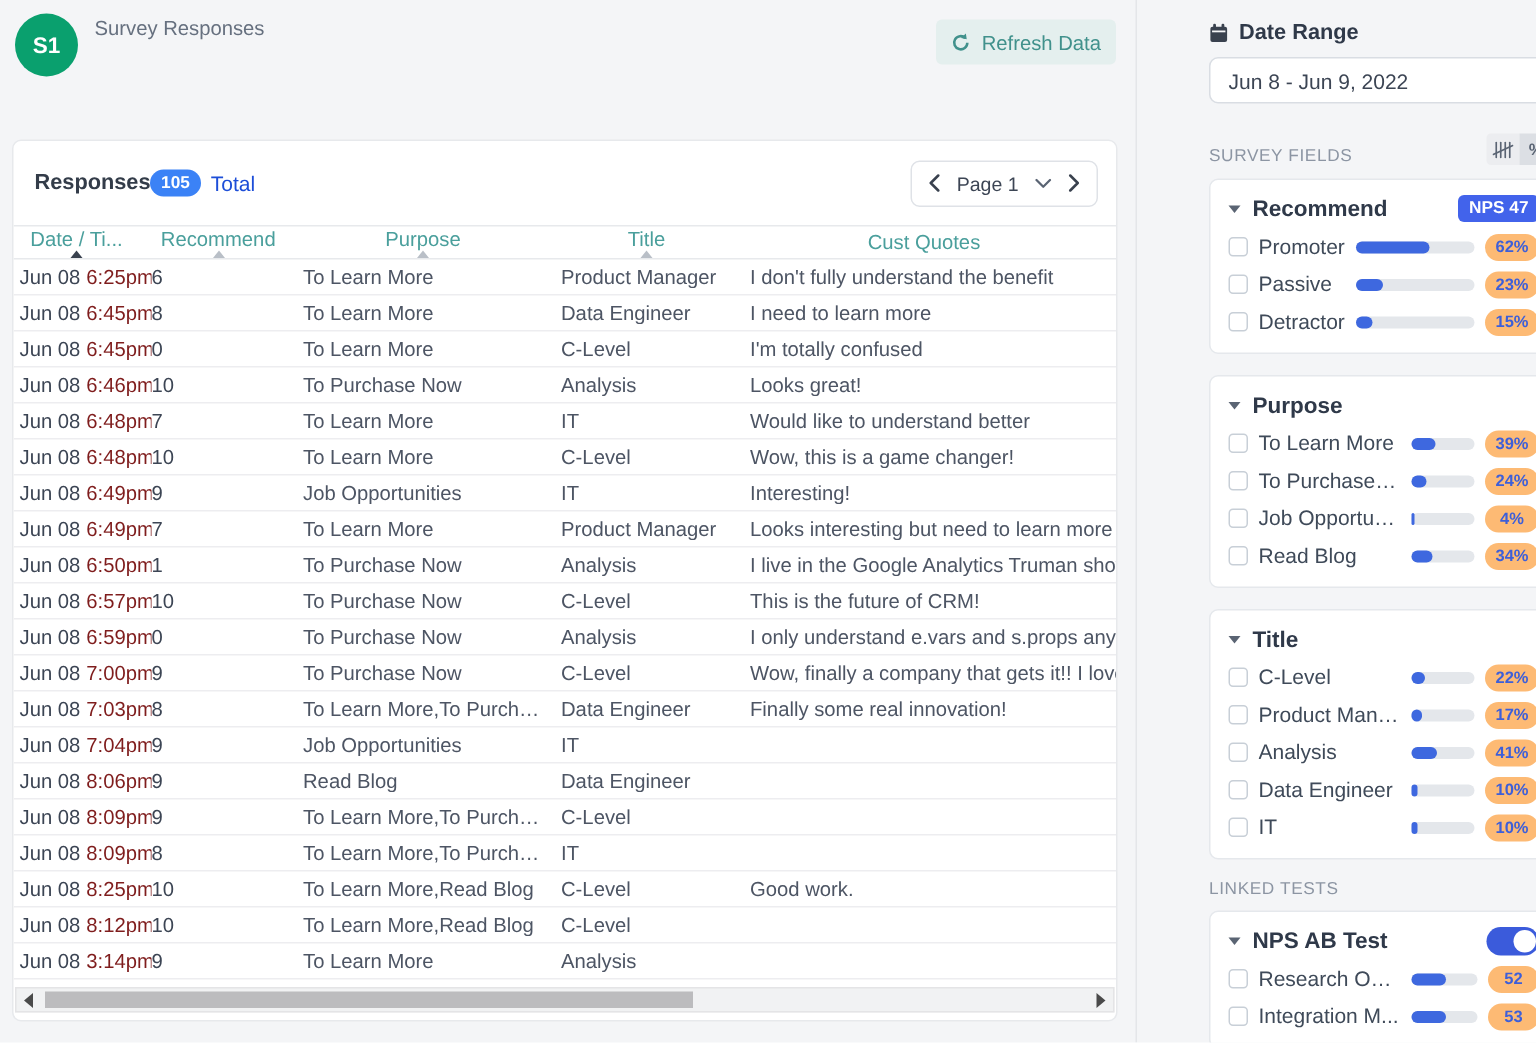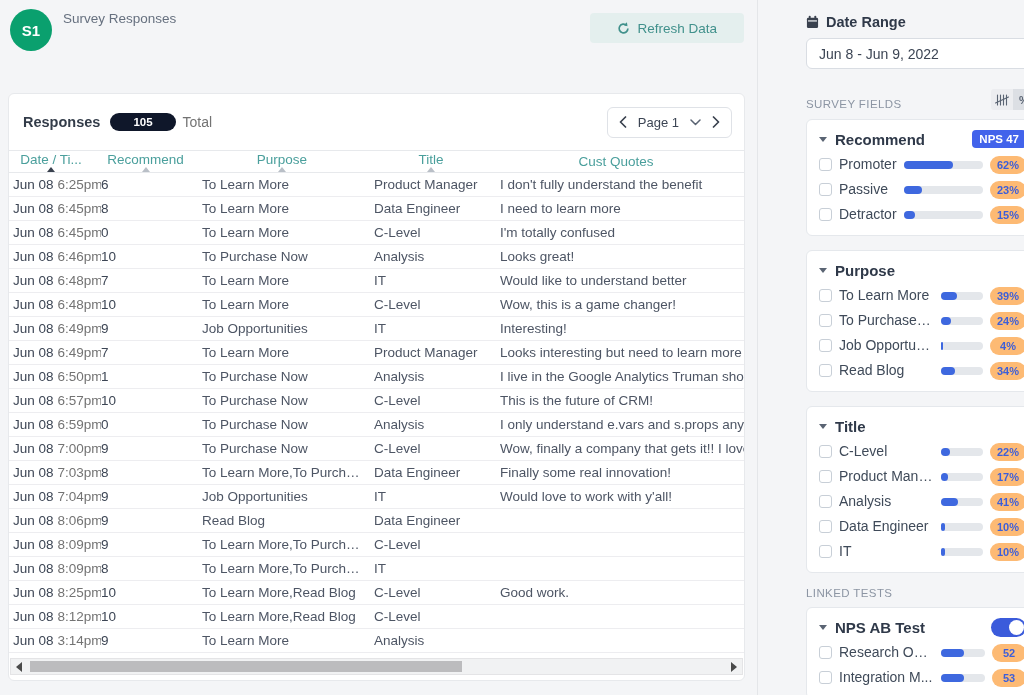--- a/index.html
+++ b/index.html
@@ -12,51 +12,51 @@
   
   .main { width:757px; position:relative; flex:none; }
   .app-header { display:flex; align-items:flex-start; padding:9px 13px 0 10px; }
   .logo { width:42px; height:42px; border-radius:50%; background:#0aa06e; color:#fff;
           display:flex; align-items:center; justify-content:center;
           font-weight:bold; font-size:15px; flex:none; }
   .titles { margin-left:11px; }
   .page-title { font-size:20px; font-weight:700; color:#2f3949; line-height:24px; }
   .page-subtitle { font-size:13.5px; color:#66707f; margin-top:2px; }
   .refresh-btn { margin-left:auto; margin-top:4px; background:#e4efee; color:#41918c;
-          border:none; border-radius:4px; height:30px; padding:0 27px; font-size:13.5px;
+          border:none; border-radius:4px; height:30px; padding:0 10px; font-size:13.5px;
           display:flex; align-items:center; gap:7px; cursor:pointer; font-family:inherit; }
   
   .card { position:absolute; left:8px; top:93px; width:737px; height:588px;
           background:#fff; border:1px solid #e7e9ec; border-radius:6px;
           display:flex; flex-direction:column; overflow:hidden; }
   .card-top { display:flex; align-items:center; padding:0 12px 0 14px; height:56px; flex:none; }
   .responses-title { font-weight:700; font-size:14.5px; color:#333c49; }
-  .count-badge { background:#0f172a; color:#fff; border-radius:11px; padding:3px 23px;
-          font-size:11.5px; font-weight:700; margin-left:10px; }
-  .total-label { color:#737373; margin-left:7px; font-size:14px; }
+  .count-badge { background:#3b82f6; color:#fff; border-radius:11px; padding:3px 7px;
+          font-size:11.5px; font-weight:700; }
+  .total-label { color:#1d4ed8; margin-left:7px; font-size:14px; }
   .pager { margin-left:auto; border:1px solid #dfe2e7; border-radius:6px; height:31px;
           display:flex; align-items:center; padding:0 11px; gap:11px;
           color:#3c4554; font-size:13px; background:#fff; }
   .pager .pg-btn { display:flex; align-items:center; cursor:pointer; }
   
   .thead { display:flex; border-top:1px solid #e7e9ec; border-bottom:1px solid #e7e9ec;
           height:23px; align-items:center; padding-left:4px; color:#4a9f9c;
           font-size:13.5px; flex:none; }
   .th { display:flex; align-items:center; justify-content:flex-end; padding-right:12px;flex-direction:column; }
   .c0{width:88px; flex:none;} .c1{width:101px; flex:none;} .c2{width:172px; flex:none;}
   .c3{width:126px; flex:none;} .c4{flex:1; min-width:0;}
   .sort { width:0; height:0; border-left:4px solid transparent; border-right:4px solid transparent;
           border-bottom:5px solid #b9bfc7; flex:none; }
   .sort.active { border-bottom-color:#39414e; }
   .tbody { flex:none; }
   .tr { display:flex; height:24px; align-items:center; padding-left:4px;
           border-bottom:1px solid #ededf0; font-size:13.5px; color:#4d5564; }
   .td { white-space:nowrap; overflow:hidden; padding-right:10px; }
   .td.c2 { text-overflow:ellipsis; }
-  .d-date { color:#3c4554; } .d-time { color:#737373; margin-left:4px; }
+  .d-date { color:#3c4554; } .d-time { color:#7f1d1d; margin-left:4px; }
   .td.c1 { color:#3c4554; }
   
   .hscroll { margin:5px 1px 0 1px; height:17px; background:#f1f2f3; border:1px solid #e4e4e6;
           position:relative; display:flex; align-items:center; justify-content:space-between;
           padding:0 5px; flex:none; }
   .hs-arrow { width:0; height:0; border-top:5px solid transparent; border-bottom:5px solid transparent; cursor:pointer; }
   .hs-arrow.left { border-right:6px solid #4a4a4a; }
   .hs-arrow.right { border-left:6px solid #4a4a4a; }
   .hs-thumb { position:absolute; left:19px; top:2px; width:432px; height:11px;
           background:#bcbcbe; cursor:grab; }
@@ -257,21 +257,20 @@
           <div class="td c1">8</div>
           <div class="td c2">To Learn More,To Purchase Now</div>
           <div class="td c3">Data Engineer</div>
           <div class="td c4">Finally some real innovation!</div>
         </div>
         <div class="tr">
           <div class="td c0"><span class="d-date">Jun 08</span><span class="d-time">7:04pm</span></div>
           <div class="td c1">9</div>
           <div class="td c2">Job Opportunities</div>
           <div class="td c3">IT</div>
-          <div class="td c4">Would love to work with y'all!</div>
         </div>
         <div class="tr">
           <div class="td c0"><span class="d-date">Jun 08</span><span class="d-time">8:06pm</span></div>
           <div class="td c1">9</div>
           <div class="td c2">Read Blog</div>
           <div class="td c3">Data Engineer</div>
           <div class="td c4"></div>
         </div>
         <div class="tr">
           <div class="td c0"><span class="d-date">Jun 08</span><span class="d-time">8:09pm</span></div>

